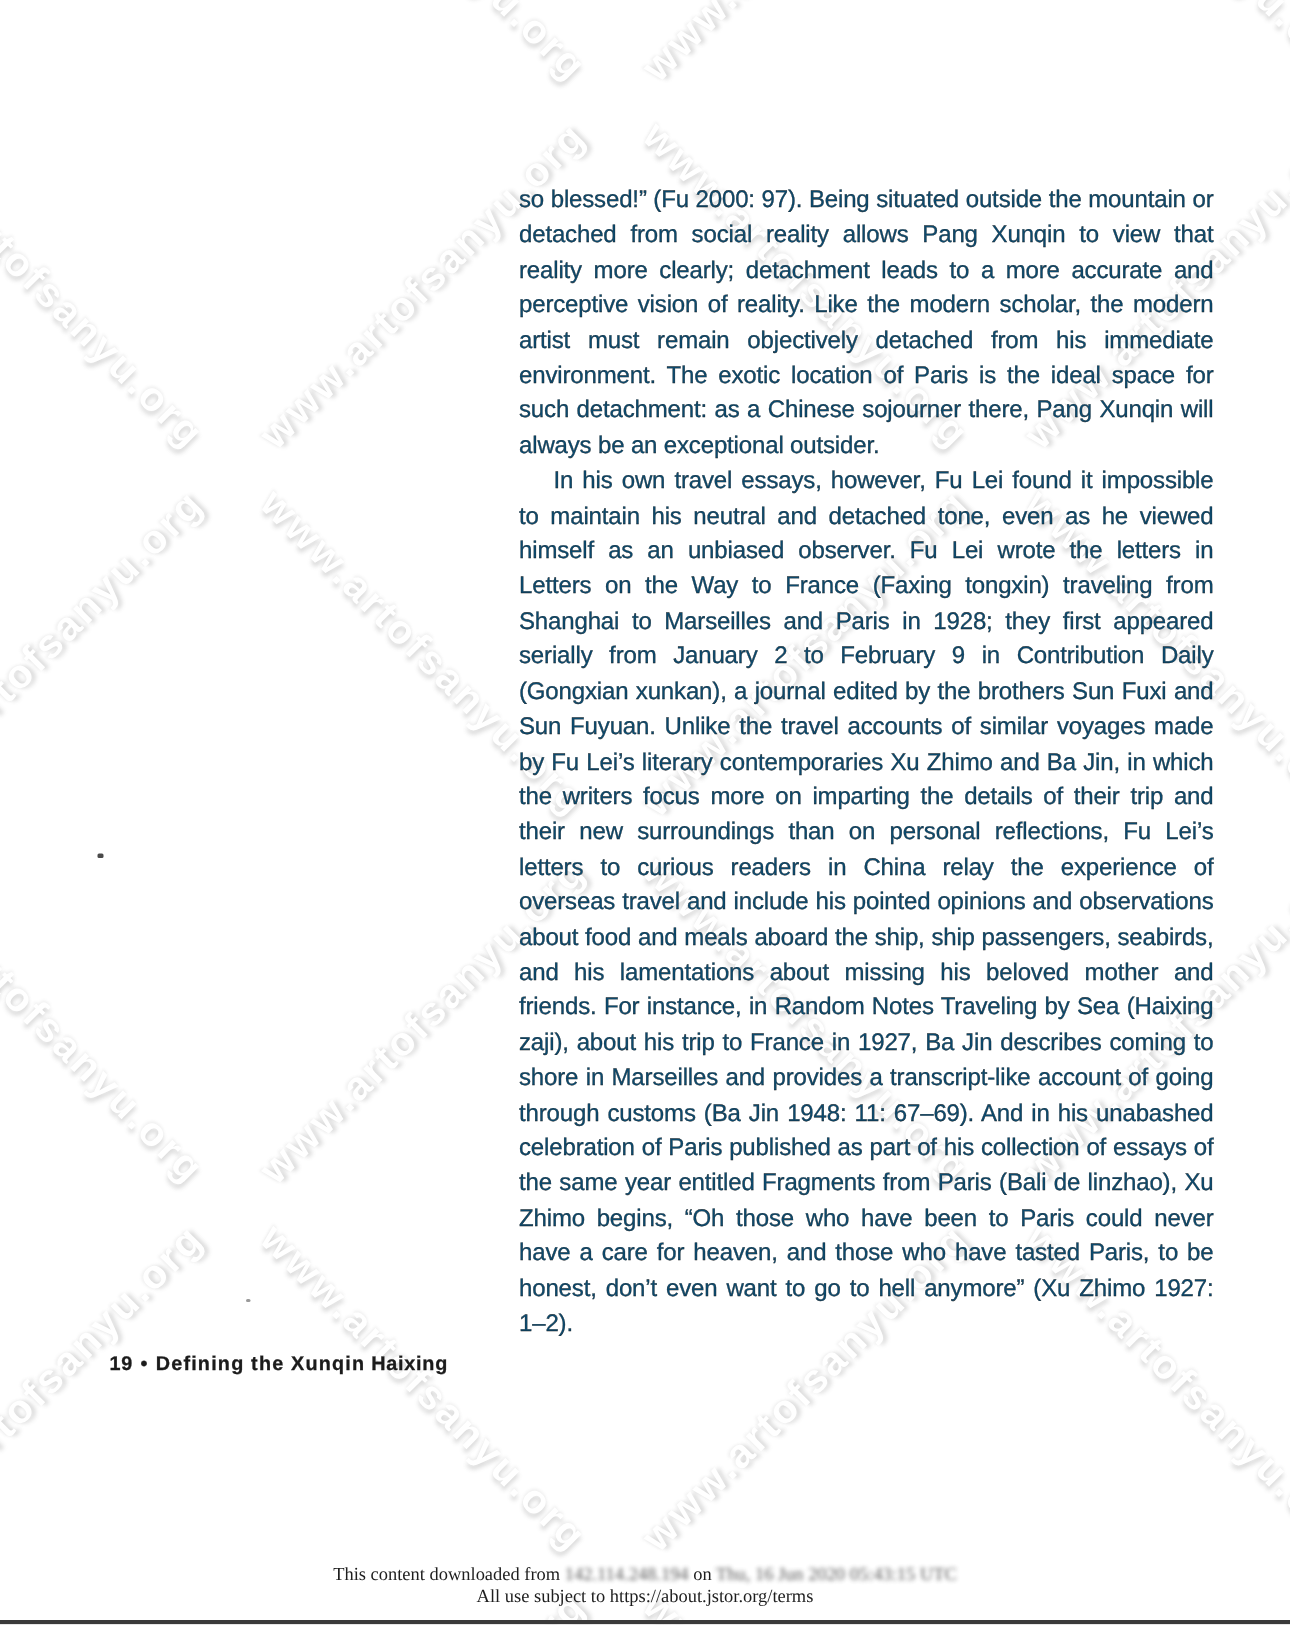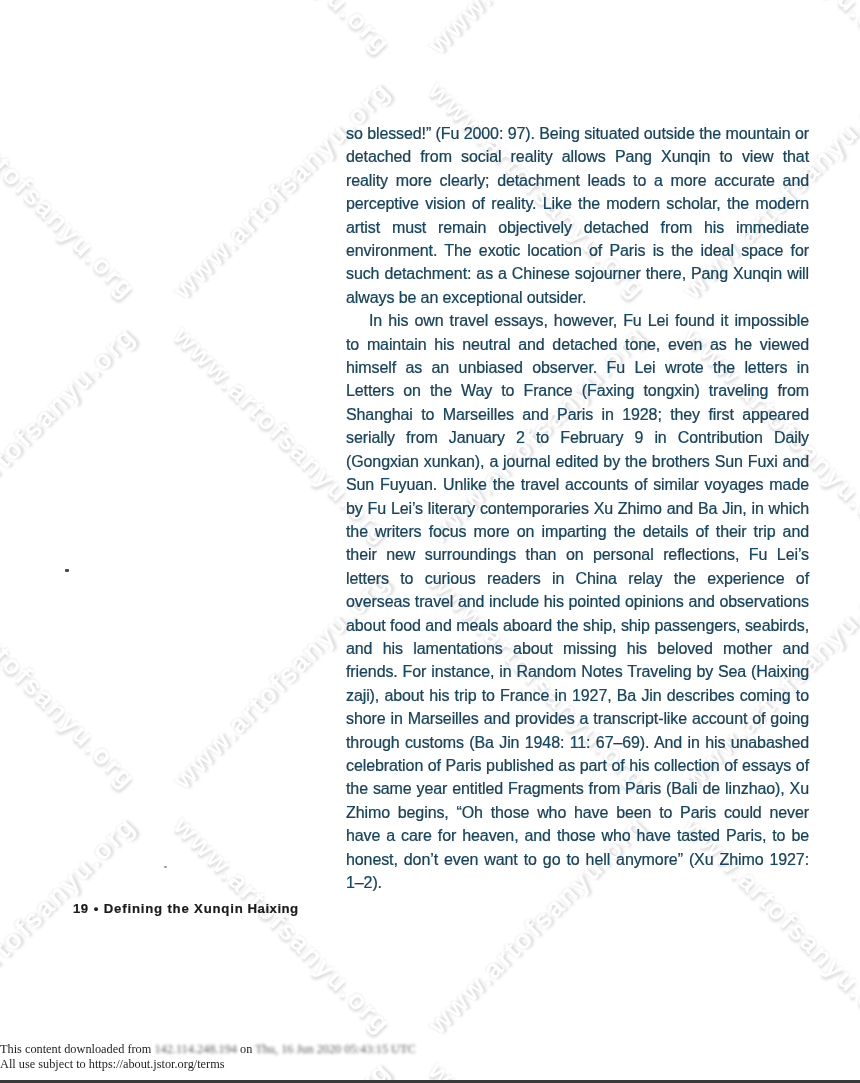--- a/index.html
+++ b/index.html
@@ -57,20 +57,21 @@
   }
   .running-footer .bullet { margin: 0 5px; }
   .running-footer .it { margin-right: 4px; letter-spacing: 0.8px; }
 
   
   .jstor {
     position: absolute;
     z-index: 1;
     left: 0; right: 0;
     bottom: 11px;
+    text-align: center;
     font-family: "Liberation Serif", serif;
     font-size: 12.3px;
     line-height: 14.8px;
     color: #1e1e1e;
   }
   .redacted {
     filter: blur(1.5px);
     color: #3c3c3c;
     opacity: 0.85;
   }

